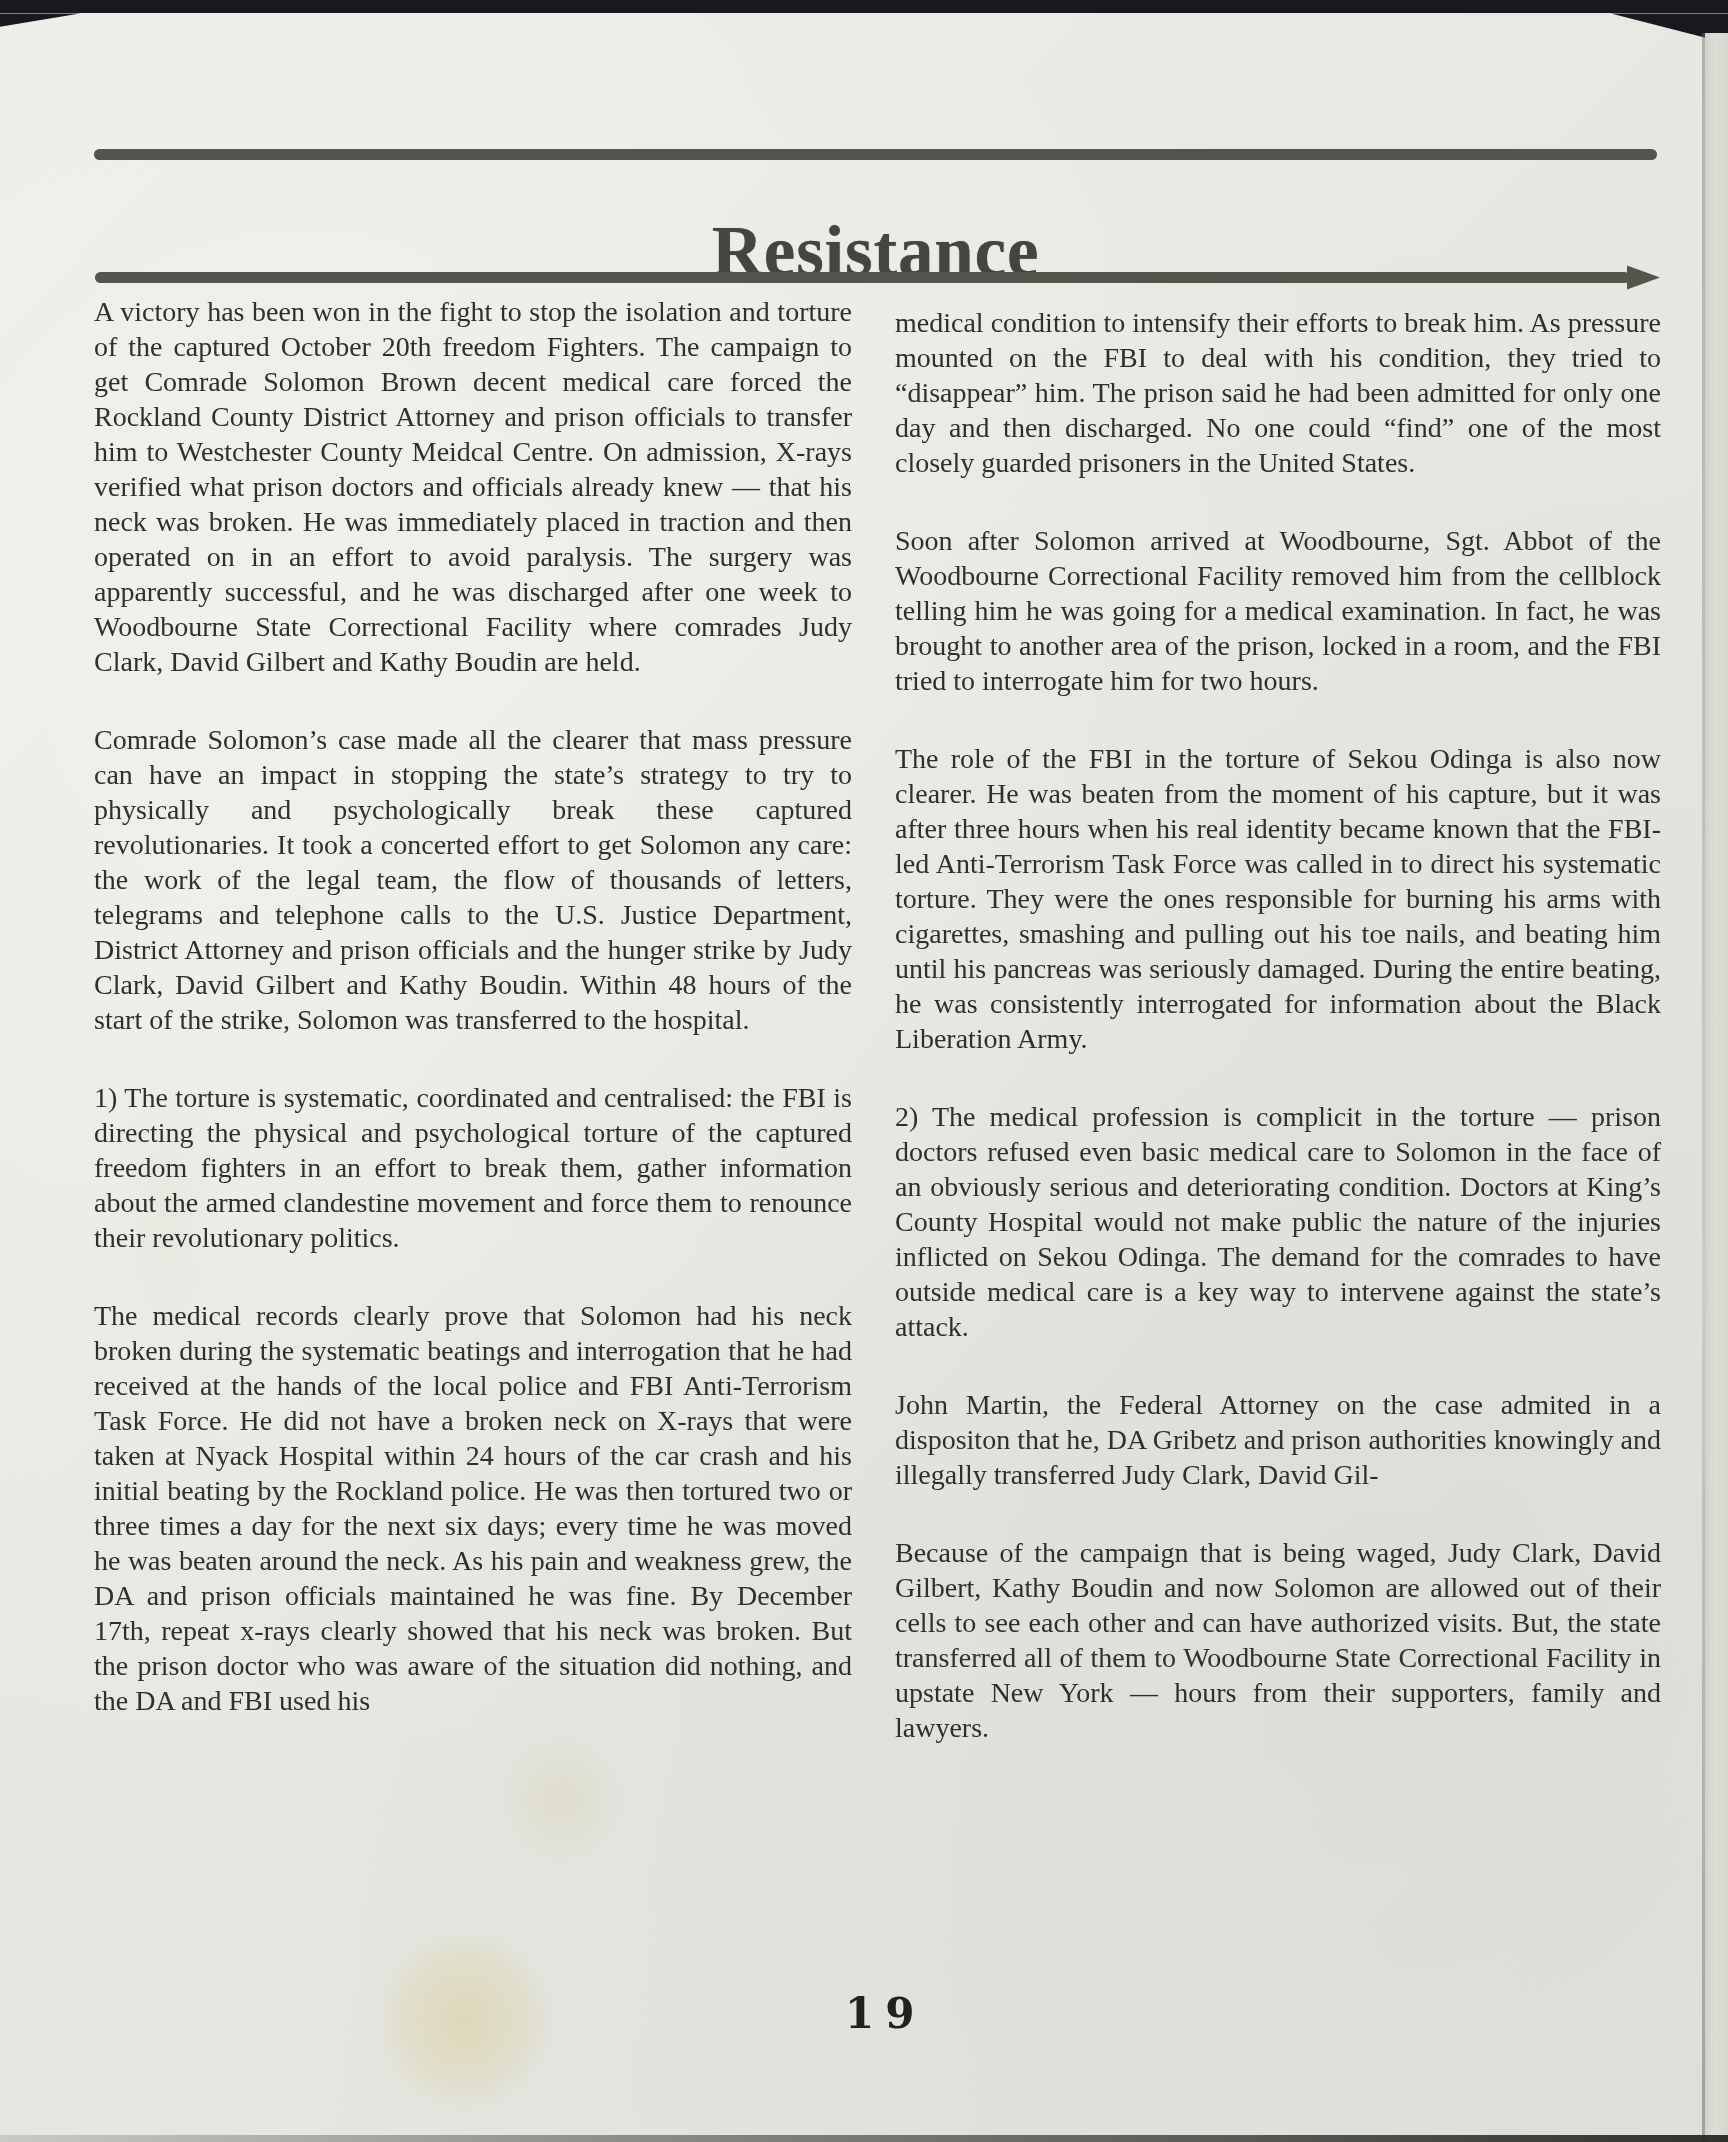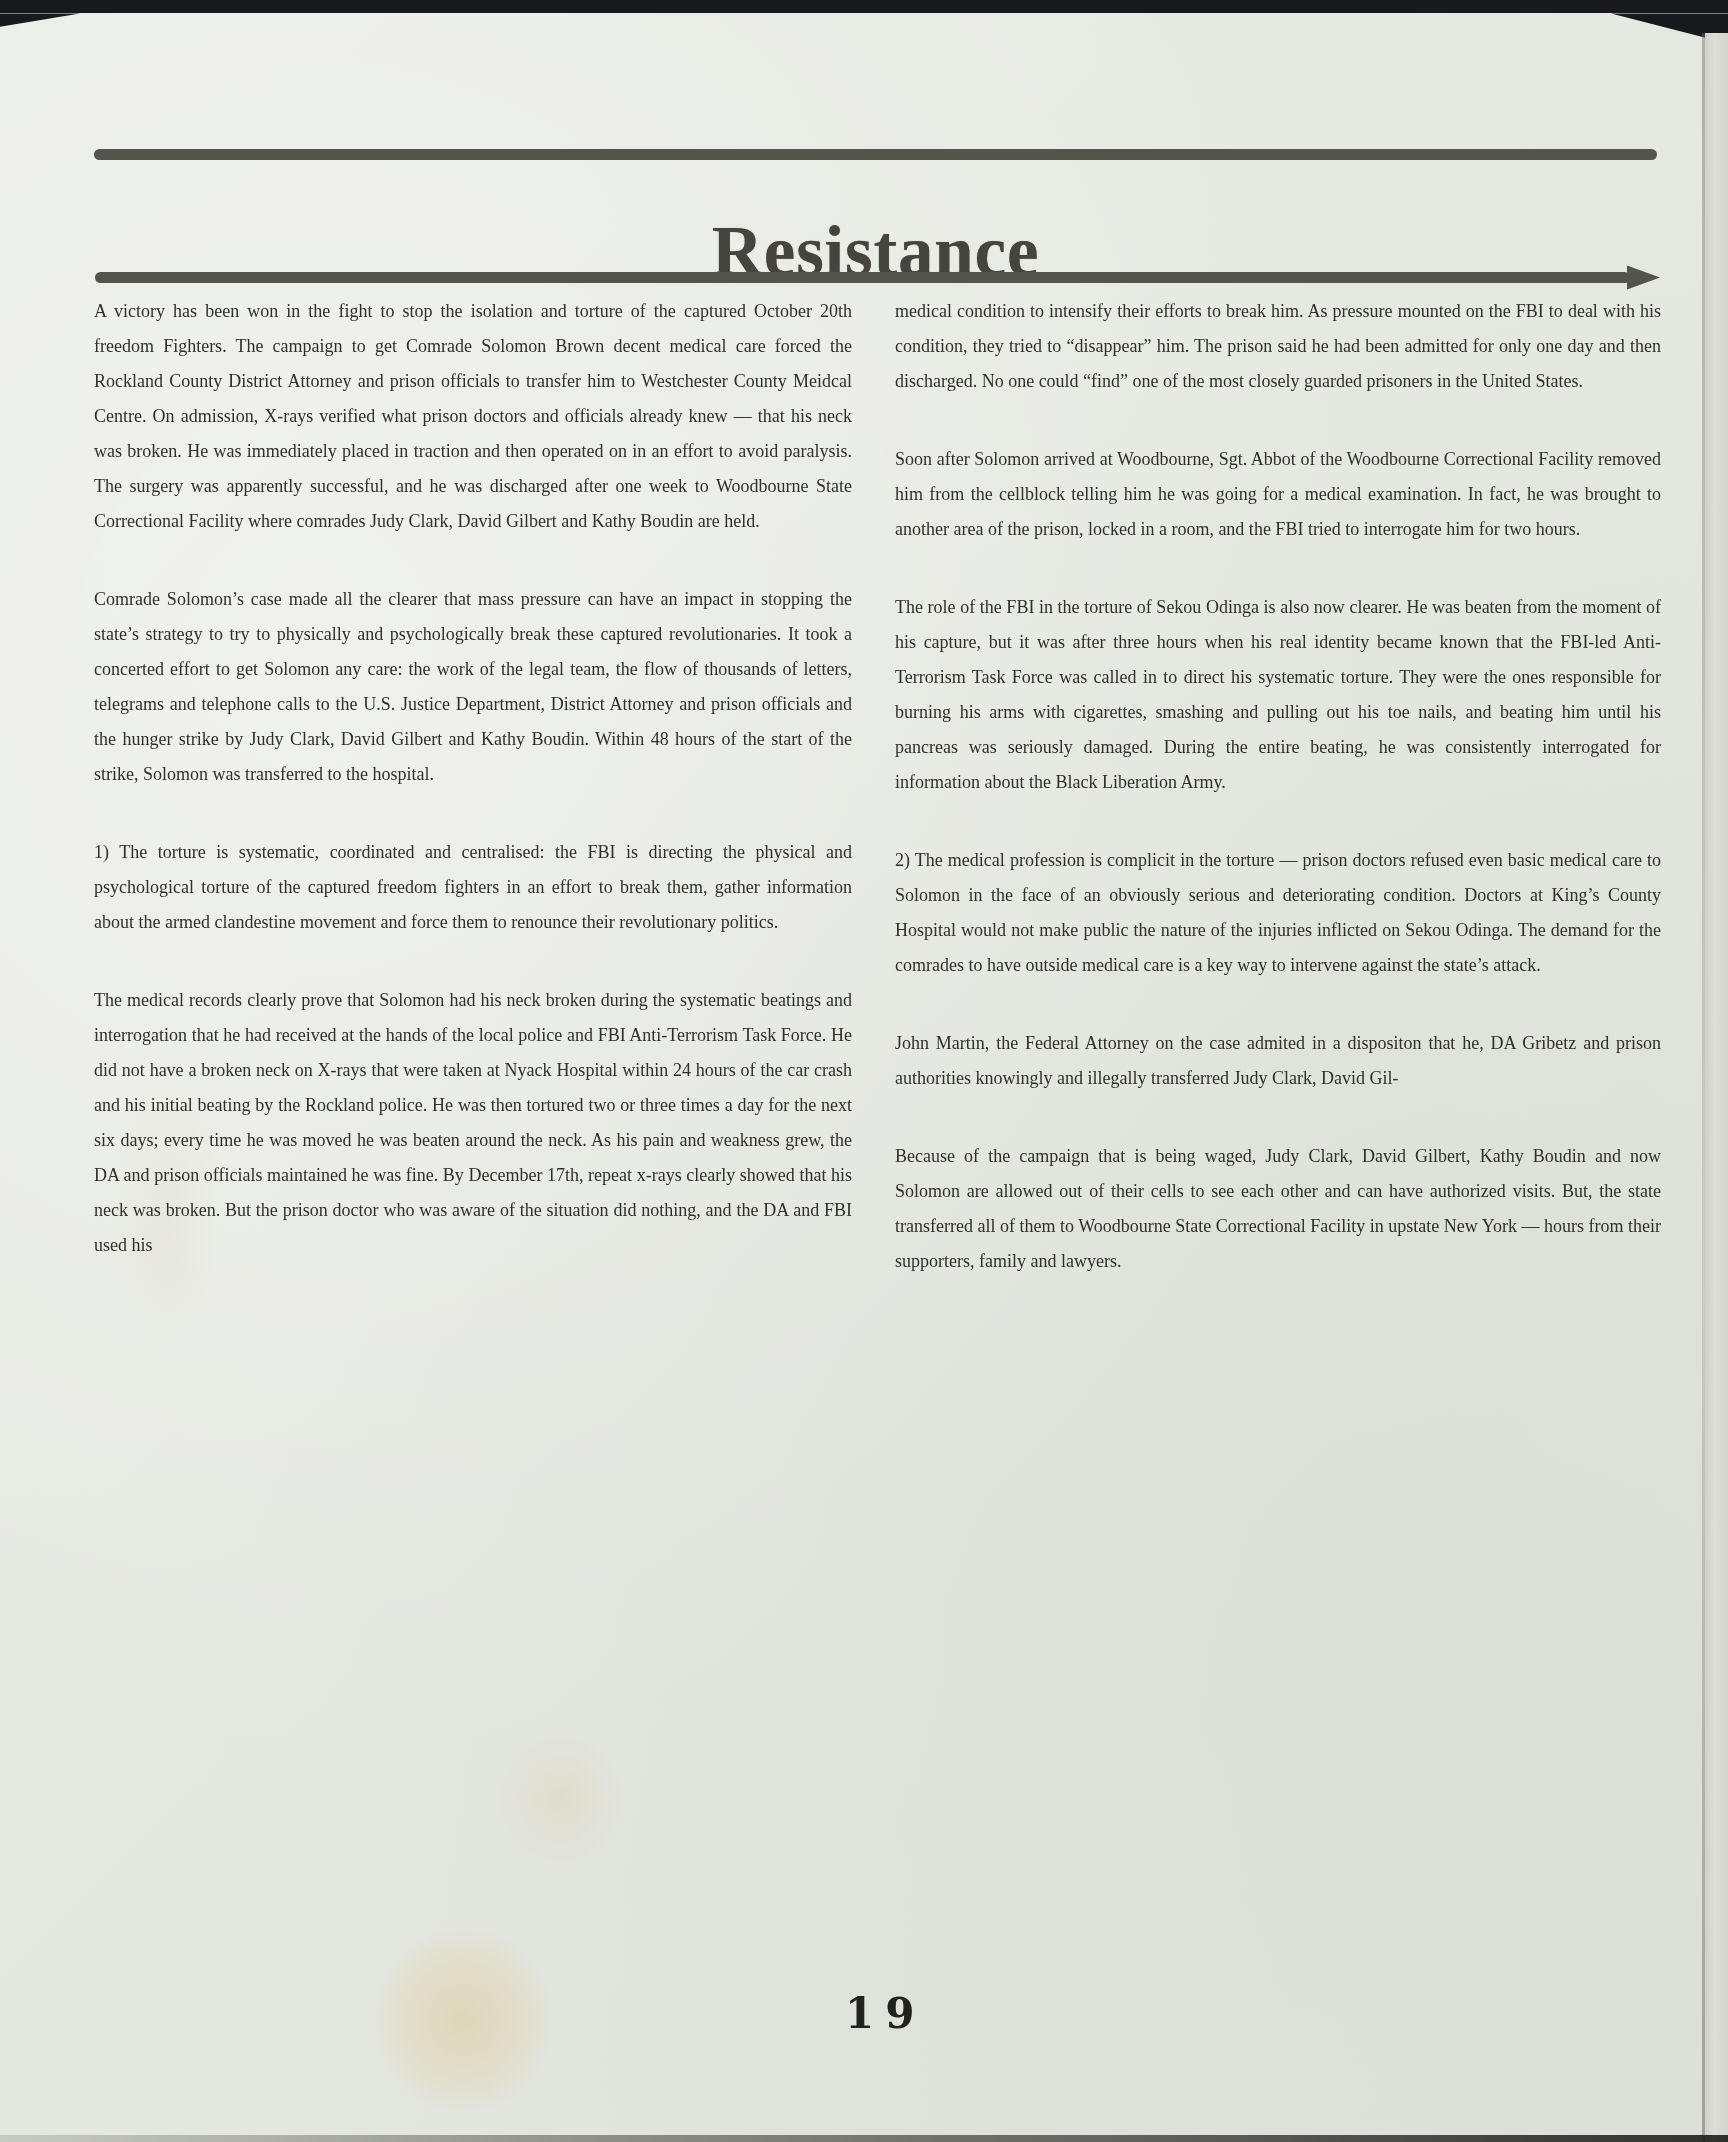--- a/index.html
+++ b/index.html
@@ -35,24 +35,24 @@
   .rule-top { left:94px; top:149px; width:1563px; }
   .rule-bottom { left:95px; top:272px; width:1535px; }
   .arrowhead { position:absolute; right:-30px; top:50%; transform:translateY(-52%);
     width:0; height:0; border-left:33px solid #54534c;
     border-top:12.5px solid transparent; border-bottom:12.5px solid transparent; }
   .title { position:absolute; left:94px; top:162px; width:1563px; text-align:center;
     font-family:Liberation Serif, serif; font-weight:700; font-size:71px; line-height:83px;
     color:#45443f; letter-spacing:0.8px; text-shadow:0 0 0.8px rgba(60,60,55,0.6); }
 
   
-  .col { position:absolute; top:294px; font-size:18px; line-height:35px; color:#302f2b;
+  .col { position:absolute; top:294px; font-size:28px; line-height:35px; color:#302f2b;
     text-align:justify; }
   .col-left  { left:94px;  width:758px; }
-  .col-right { left:895px; width:766px; }
+  .col-right { left:895px; width:766px;margin-top:11px; }
   .col p { margin:0 0 43px 0; }
   .col p:last-child { margin-bottom:0; }
 
   .page-number { position:absolute; left:845px; top:1989px;
     font-family:"DejaVu Serif", serif; font-weight:700; font-size:42px;
     letter-spacing:11px; color:#21211e; }
 </style>
 </head>
 <body>
 

